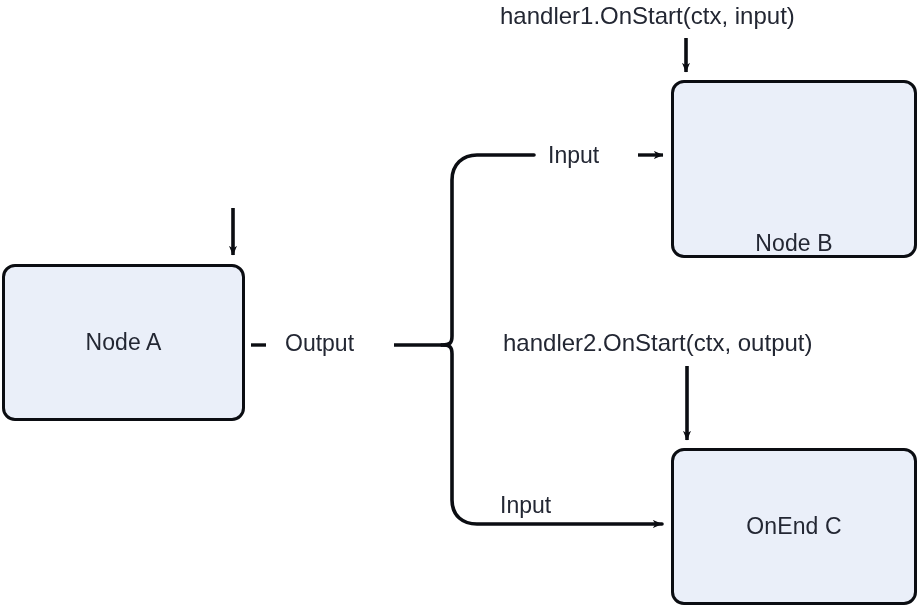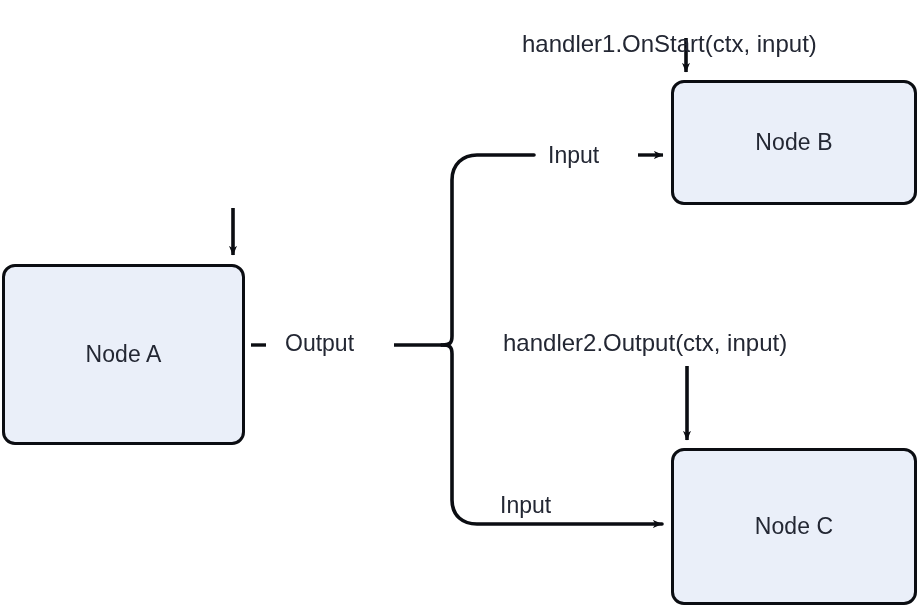--- a/index.html
+++ b/index.html
@@ -53,30 +53,30 @@
     user-select: none;
   }
   .handler-text {
     position: absolute;
     font-size: 24px;
     color: #232733;
     line-height: 1;
     white-space: nowrap;
     user-select: none;
   }
-  #node-a { left: 2px;   top: 264px; width: 243px; height: 181px; }
-  #node-b { left: 671px; top: 80px;  width: 246px; height: 125px; }
+  #node-a { left: 2px;   top: 264px; width: 243px; height: 157px; }
+  #node-b { left: 671px; top: 80px;  width: 246px; height: 178px; align-items: flex-end; }
   #node-c { left: 671px; top: 448px; width: 246px; height: 157px; }
 
   #label-output { left: 285px; top: 332px; }
   #label-input-b { left: 548px; top: 144px; }
   #label-input-c { left: 500px; top: 494px; }
 
   #handler-onend    { left: 57px;  top: 171px; }
-  #handler1-onstart { left: 522px; top: 4px; margin-top: 28px; }
+  #handler1-onstart { left: 500px; top: 4px; }
   #handler2-onstart { left: 503px; top: 331px; }
 </style>
 </head>
 <body>
 
 <div id="diagram-root">
 
   <svg id="diagram-svg" viewBox="0 0 920 608">
     <defs>
       <marker id="arrowhead" markerWidth="10" markerHeight="8" refX="9.2" refY="4" orient="auto" markerUnits="userSpaceOnUse">
@@ -103,27 +103,27 @@
 
   <div class="node-box" id="node-a">
     <span class="node-label">Node A</span>
   </div>
 
   <div class="node-box" id="node-b">
     <span class="node-label">Node B</span>
   </div>
 
   <div class="node-box" id="node-c">
-    <span class="node-label">Node C</span>
+    <span class="node-label">OnEnd C</span>
   </div>
 
   <span class="edge-text" id="label-output">Output</span>
 
   <span class="edge-text" id="label-input-b">Input</span>
 
   <span class="edge-text" id="label-input-c">Input</span>
 
 
   <span class="handler-text" id="handler1-onstart">handler1.OnStart(ctx, input)</span>
 
-  <span class="handler-text" id="handler2-onstart">handler2.Output(ctx, input)</span>
+  <span class="handler-text" id="handler2-onstart">handler2.OnStart(ctx, output)</span>
 
 </div>
 
 </body></html>

